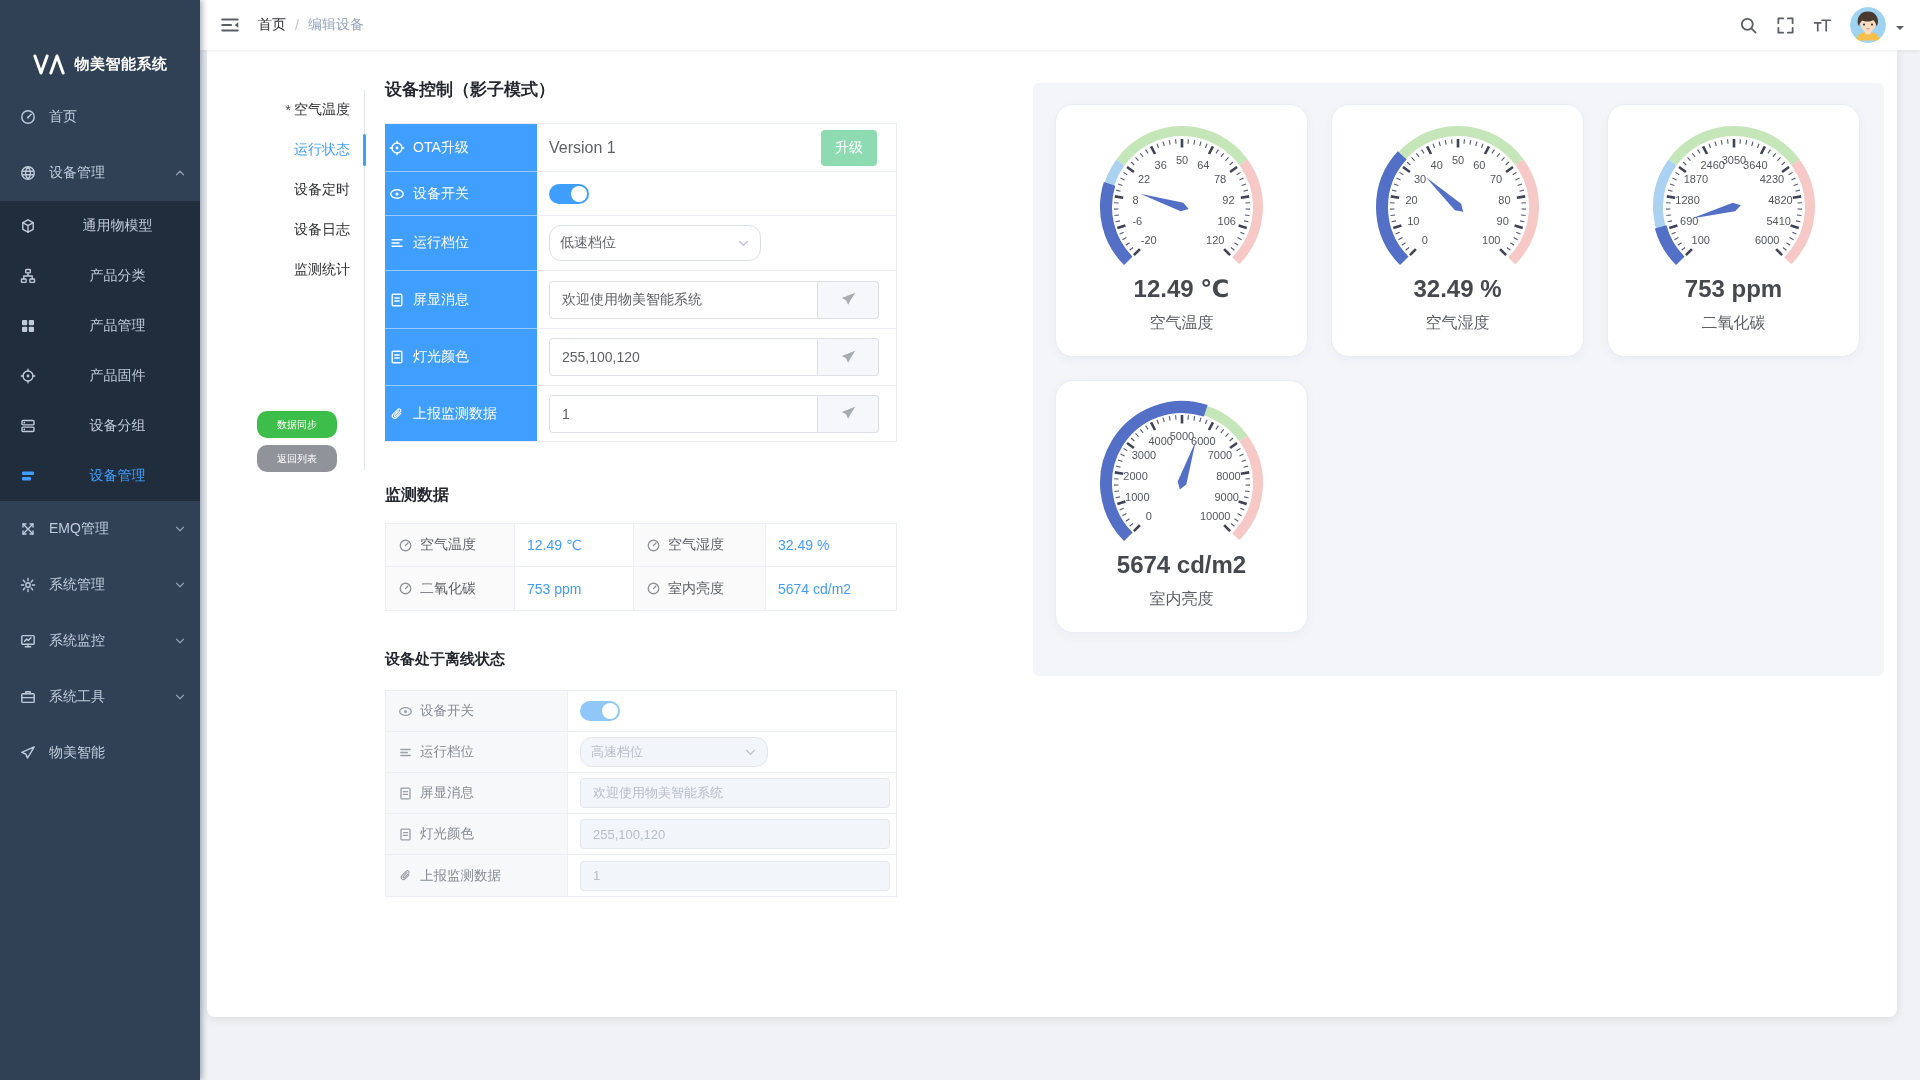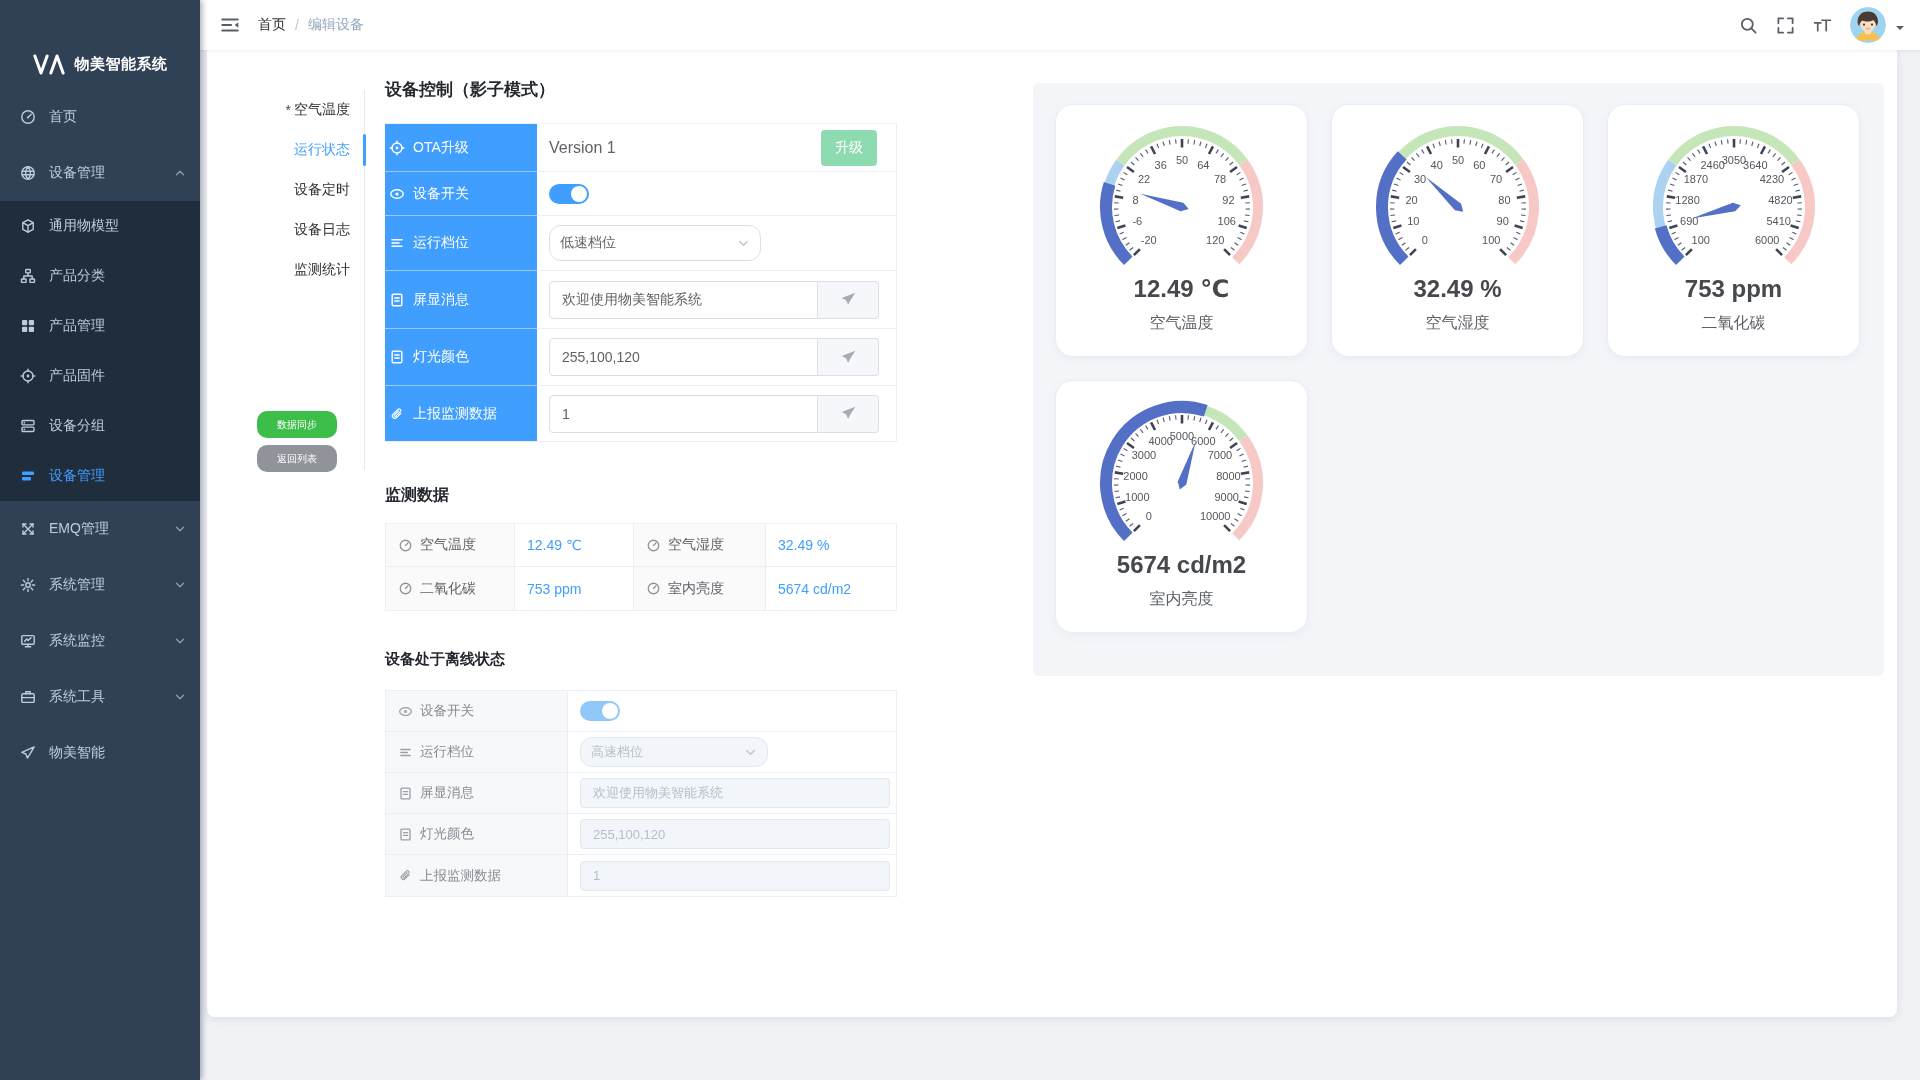--- a/index.html
+++ b/index.html
@@ -9,21 +9,21 @@
   .icn svg{width:100%;height:100%;display:block;}
 
   
   .sidebar{position:absolute;left:0;top:0;width:200px;height:1080px;background:#304156;z-index:30;box-shadow:2px 0 6px rgba(0,21,41,.35);}
   .logo{height:50px;display:flex;align-items:center;justify-content:center;gap:10px;cursor:pointer;margin-top:39px;}
   .logo .icn{width:32px;height:21px;}
   .logo-title{font-size:15px;font-weight:bold;color:#fff;letter-spacing:.5px;}
   .menu-item{display:flex;align-items:center;height:56px;padding:0 14px 0 20px;color:#bfcbd9;font-size:14px;cursor:pointer;}
   .menu-item .icn{margin-right:13px;}
   .menu-item .lbl{flex:1;}
-  .menu-item.sub{height:50px;background:#1f2d3d;}
+  .menu-item.sub{height:50px;background:#1f2d3d;text-align:center;}
   .menu-item.active{color:#409EFF;}
   .chev{width:12px;height:12px;color:#8f9bab;display:inline-flex;}
   .chev svg{width:100%;height:100%;}
   .chev.up svg{transform:rotate(180deg);}
 
   
   .topbar{position:absolute;left:200px;top:0;width:1720px;height:50px;background:#fff;z-index:20;box-shadow:0 1px 4px rgba(0,21,41,.08);display:flex;align-items:center;}
   .fold{margin-left:20px;width:20px;height:18px;color:#5a5e66;cursor:pointer;display:inline-flex;}
   .fold svg{width:100%;height:100%;}
   .breadcrumb{margin-left:18px;font-size:14px;display:flex;gap:9px;align-items:center;}

